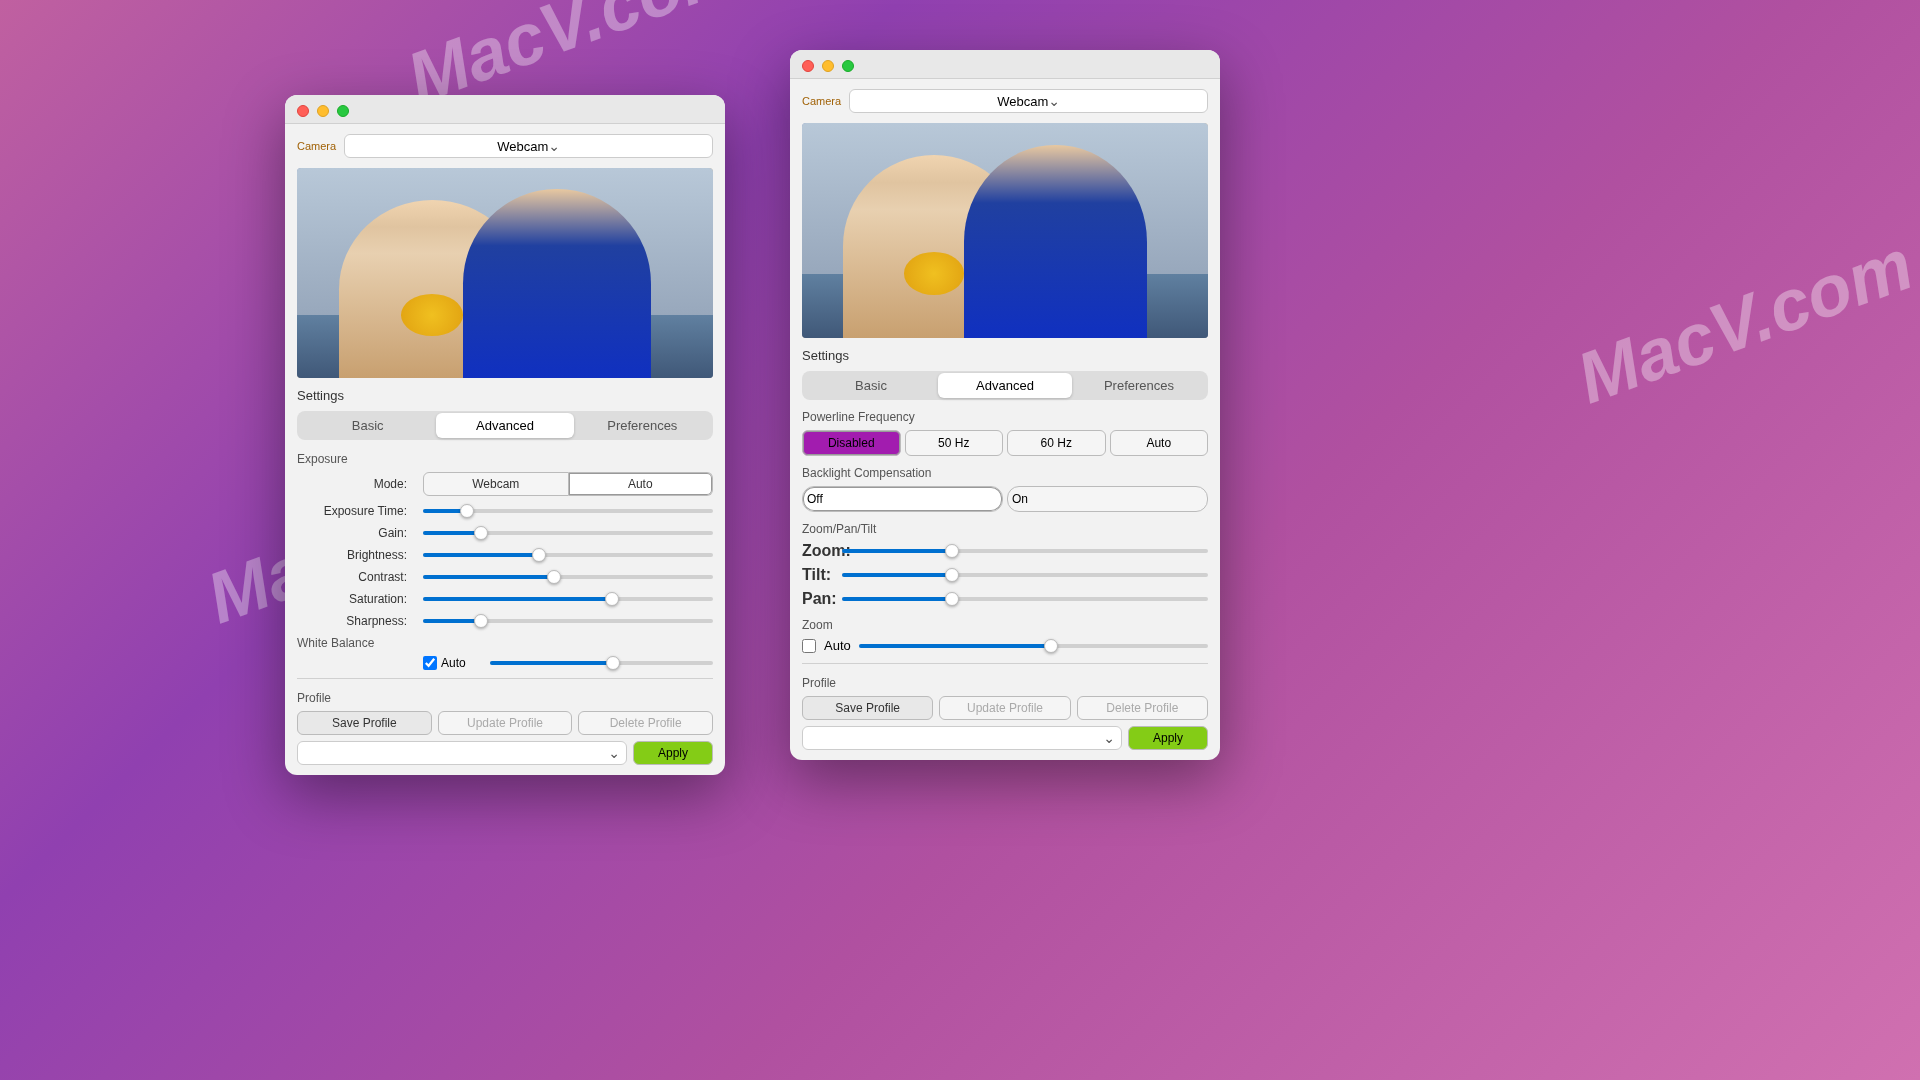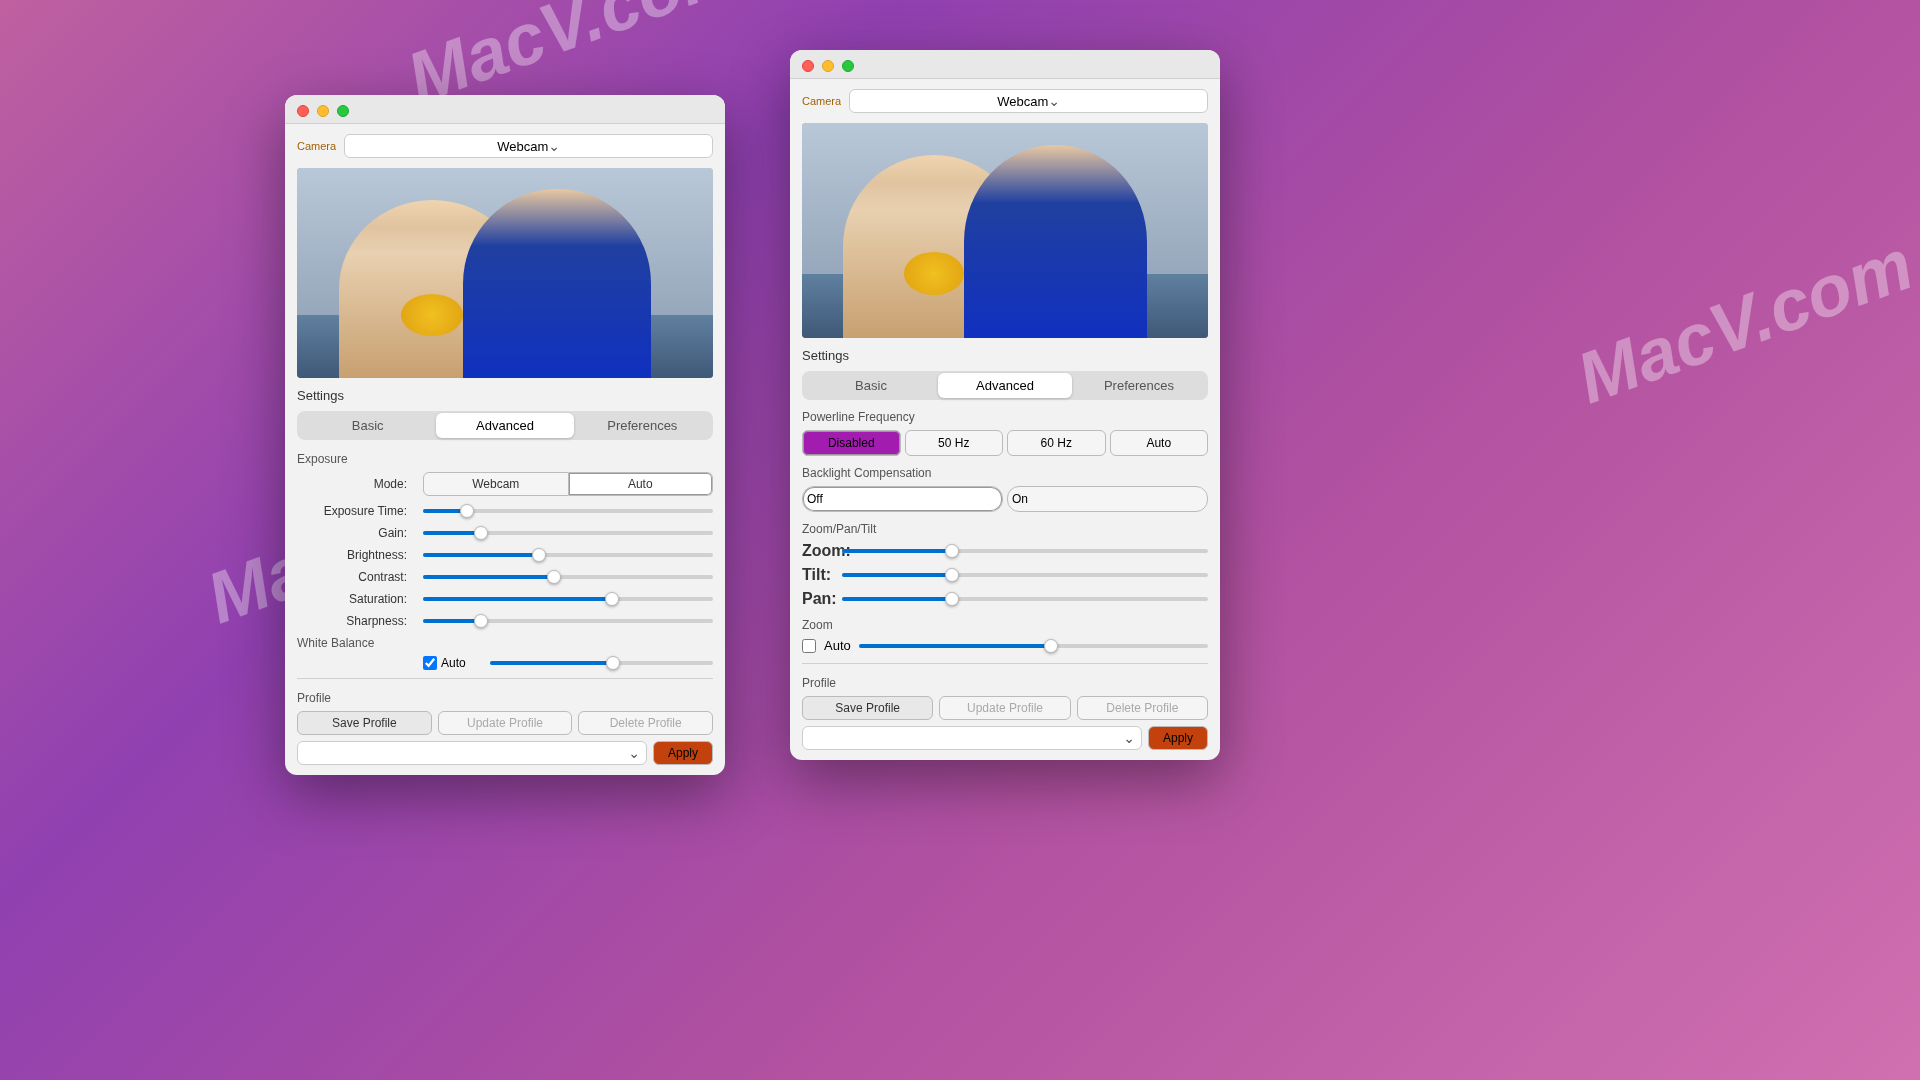--- a/index.html
+++ b/index.html
@@ -297,22 +297,22 @@
       border: 1px solid #ccc;
       border-radius: 6px;
       padding: 3px 6px;
       display: flex;
       align-items: center;
       justify-content: flex-end;
       min-height: 24px;
     }
 
     .apply-btn {
-      padding: 4px 14px;
-      background: #c2410c;
+      padding: 4px 24px;
+      background: #84cc16;
       border: 1px solid #bbb;
       border-radius: 6px;
       cursor: pointer;
       font-size: 12px;
       font-weight: 500;
     }
 
     
     .wb-row {
       display: flex;

